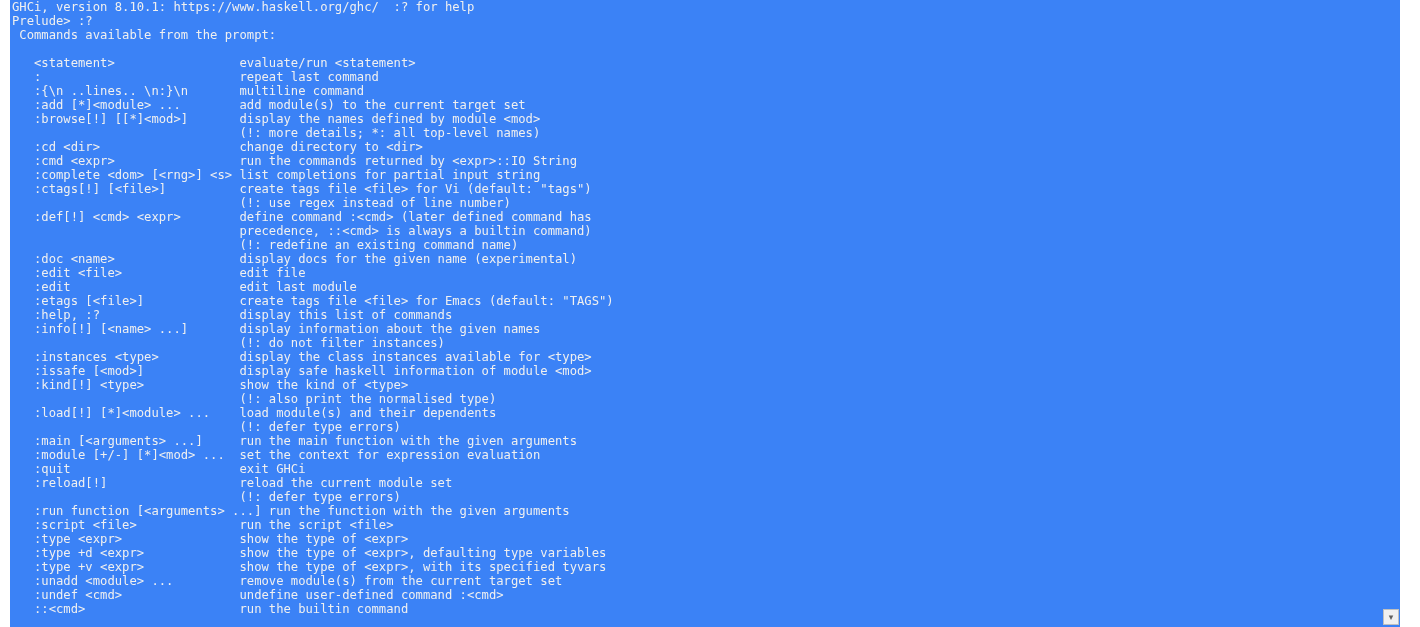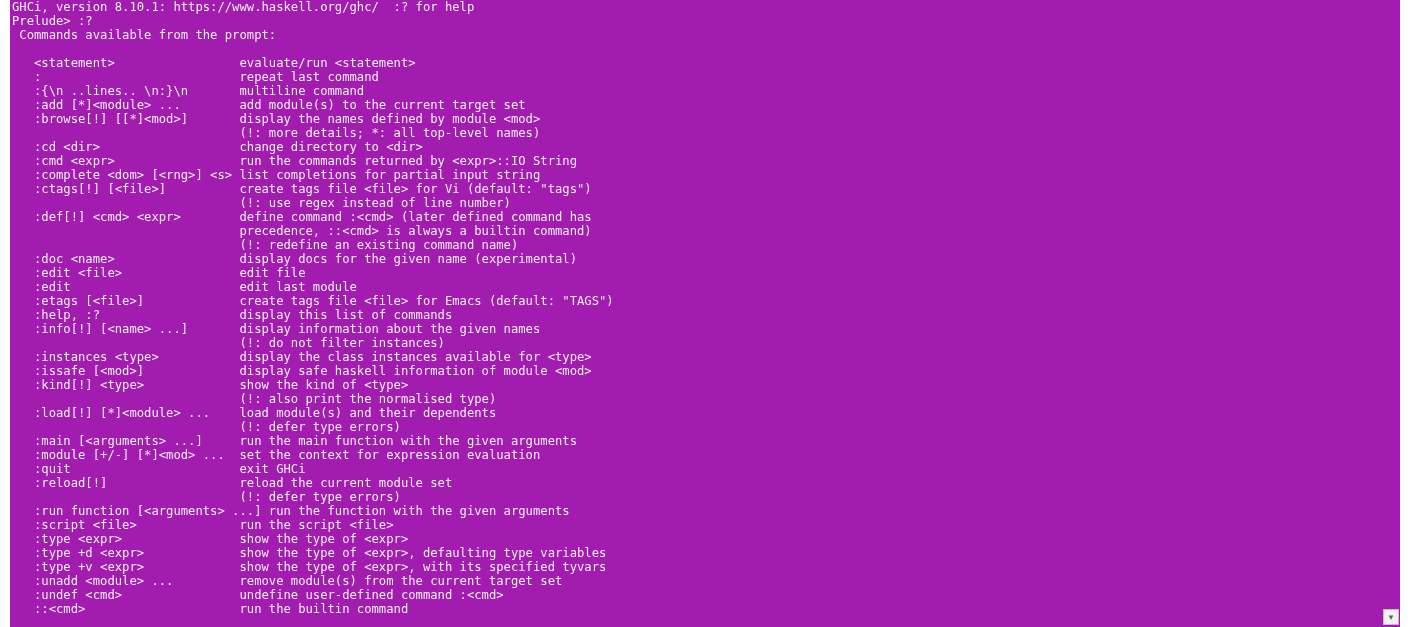--- a/index.html
+++ b/index.html
@@ -9,21 +9,21 @@
     height: 627px;
     background: #ffffff;
     overflow: hidden;
   }
   .terminal {
     position: absolute;
     left: 10px;
     top: 0;
     width: 1390px;
     height: 627px;
-    background: #a21caf;
+    background: #3b82f6;
     color: #f0f0f0;
     font-family: Consolas, "Lucida Console", Menlo, monospace;
     font-size: 12.2px;
     line-height: 14px;
     overflow-y: scroll;
     box-sizing: border-box;
   }
   .terminal pre {
     margin: 0;
     padding: 0 0 0 2px;

